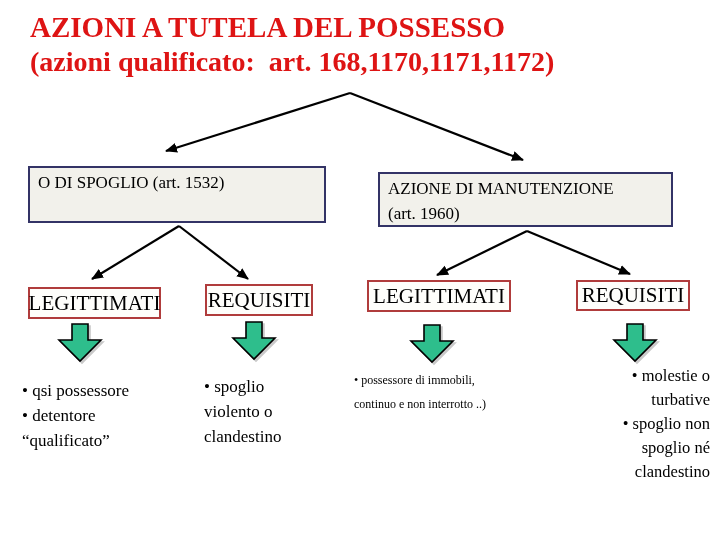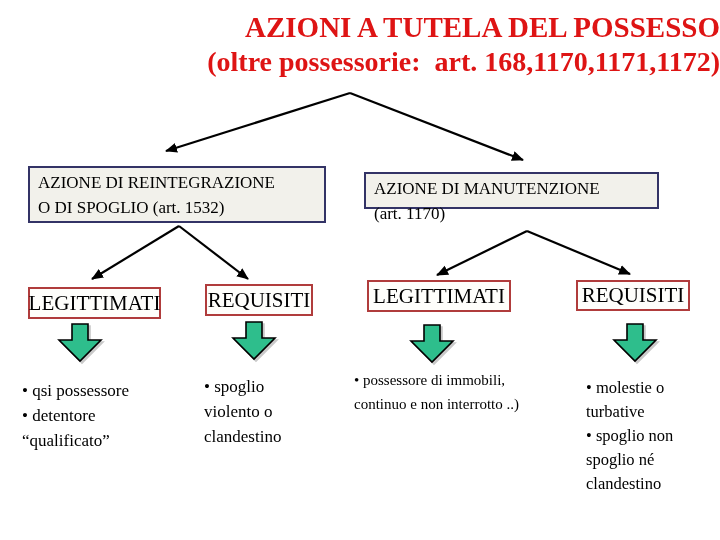--- a/index.html
+++ b/index.html
@@ -4,38 +4,38 @@
 <style>
   html,body { margin:0; padding:0; background:#fff; }
   .slide {
     position:relative; width:720px; height:540px; overflow:hidden;
     background:var(--background,#fff);
     font-family:"Liberation Serif","DejaVu Serif",serif;
     color:var(--text-black,#000);
   }
   .title {
     position:absolute; top:10px; left:30px; width:690px;
-    text-align:right; font-weight:bold; color:var(--title-red,#d00);
+    text-align:left; font-weight:bold; color:var(--title-red,#d00);
   }
   .title .t1 { font-size:29px; line-height:35px; white-space:pre-wrap; }
   .title .t2 { font-size:28px; line-height:34px; white-space:pre-wrap; }
 
   .connectors { position:absolute; left:0; top:0; width:720px; height:540px; }
   .connectors line { stroke:var(--connector-black,#000); stroke-width:2.2; }
   .connectors marker path { fill:var(--connector-black,#000); }
 
   .rootbox {
     position:absolute; box-sizing:border-box;
     border:2px solid var(--box-border-navy,#336);
     background:var(--root-box-fill,#f2f1eb);
     font-size:17px; line-height:25px; padding:2px 8px;
   }
   .rootbox .line { white-space:nowrap; }
   #root-left  { left:28px;  top:166px; width:298px; height:57px; }
-  #root-right { left:364px; top:172px; width:295px; height:37px; }
+  #root-right { left:378px; top:172px; width:295px; height:55px; }
 
   .labelbox {
     position:absolute; box-sizing:border-box;
     border:2px solid var(--label-border-red,#b03c3c);
     background:var(--label-box-fill,#fff);
     font-size:21px; display:flex; align-items:center; justify-content:center;
     white-space:nowrap;
   }
   #leg-left  { left:28px;  top:287px; width:133px; height:32px; }
   #req-left  { left:205px; top:284px; width:108px; height:32px; }
@@ -47,55 +47,54 @@
   .green-arrow path { fill:var(--arrow-green,#2ebe8c); stroke:#000; stroke-width:1.6; }
   #ga1 { left:57px;  top:323px; }
   #ga2 { left:231px; top:321px; }
   #ga3 { left:409px; top:324px; }
   #ga4 { left:612px; top:323px; }
 
   .textblock { position:absolute; font-size:17px; line-height:25px; }
   .textblock .line { white-space:nowrap; }
   #tb1 { left:22px;  top:378px; width:175px; }
   #tb2 { left:204px; top:374px; width:140px; }
-  #tb3 { left:354px; top:368px; width:250px; font-size:15px; line-height:24px; }
-  #tb4 { left:586px; top:376px; width:124px; text-align:left; font-size:16.5px; line-height:24px; }
+  #tb3 { left:354px; top:368px; width:250px; font-size:12px; line-height:24px; }
+  #tb4 { left:586px; top:364px; width:124px; text-align:right; font-size:16.5px; line-height:24px; }
 </style>
 </head>
 <body>
 
 <div class="slide">
 
   <div class="title">
     <div class="t1">AZIONI A TUTELA DEL POSSESSO</div>
-    <div class="t2">(oltre possessorie:  art. 168,1170,1171,1172)</div>
+    <div class="t2">(azioni qualificato:  art. 168,1170,1171,1172)</div>
   </div>
 
   <svg class="connectors" viewBox="0 0 720 540" xmlns="http://www.w3.org/2000/svg">
     <defs>
       <marker id="ah" markerUnits="userSpaceOnUse" markerWidth="14" markerHeight="12" refX="11" refY="5" orient="auto">
         <path d="M0,0 L12,5 L0,10 Z"></path>
       </marker>
     </defs>
     <line x1="350" y1="93" x2="166" y2="151" marker-end="url(#ah)"></line>
     <line x1="350" y1="93" x2="523" y2="160" marker-end="url(#ah)"></line>
     <line x1="179" y1="226" x2="92" y2="279" marker-end="url(#ah)"></line>
     <line x1="179" y1="226" x2="248" y2="279" marker-end="url(#ah)"></line>
     <line x1="527" y1="231" x2="437" y2="275" marker-end="url(#ah)"></line>
     <line x1="527" y1="231" x2="630" y2="274" marker-end="url(#ah)"></line>
   </svg>
 
   <div class="rootbox" id="root-left">
-    <div class="line">AZIONE DI REINTEGRAZIONE</div>
     <div class="line">O DI SPOGLIO (art. 1532)</div>
   </div>
 
   <div class="rootbox" id="root-right">
     <div class="line">AZIONE DI MANUTENZIONE</div>
-    <div class="line">(art. 1170)</div>
+    <div class="line">(art. 1960)</div>
   </div>
 
   <div class="labelbox" id="leg-left">LEGITTIMATI</div>
   <div class="labelbox" id="req-left">REQUISITI</div>
   <div class="labelbox" id="leg-right">LEGITTIMATI</div>
   <div class="labelbox" id="req-right">REQUISITI</div>
 
   <svg class="green-arrow" id="ga1" viewBox="0 0 46 40">
     <path d="M15,1 L31,1 L31,17 L44,17 L23,38 L2,17 L15,17 Z"></path>
   </svg>

